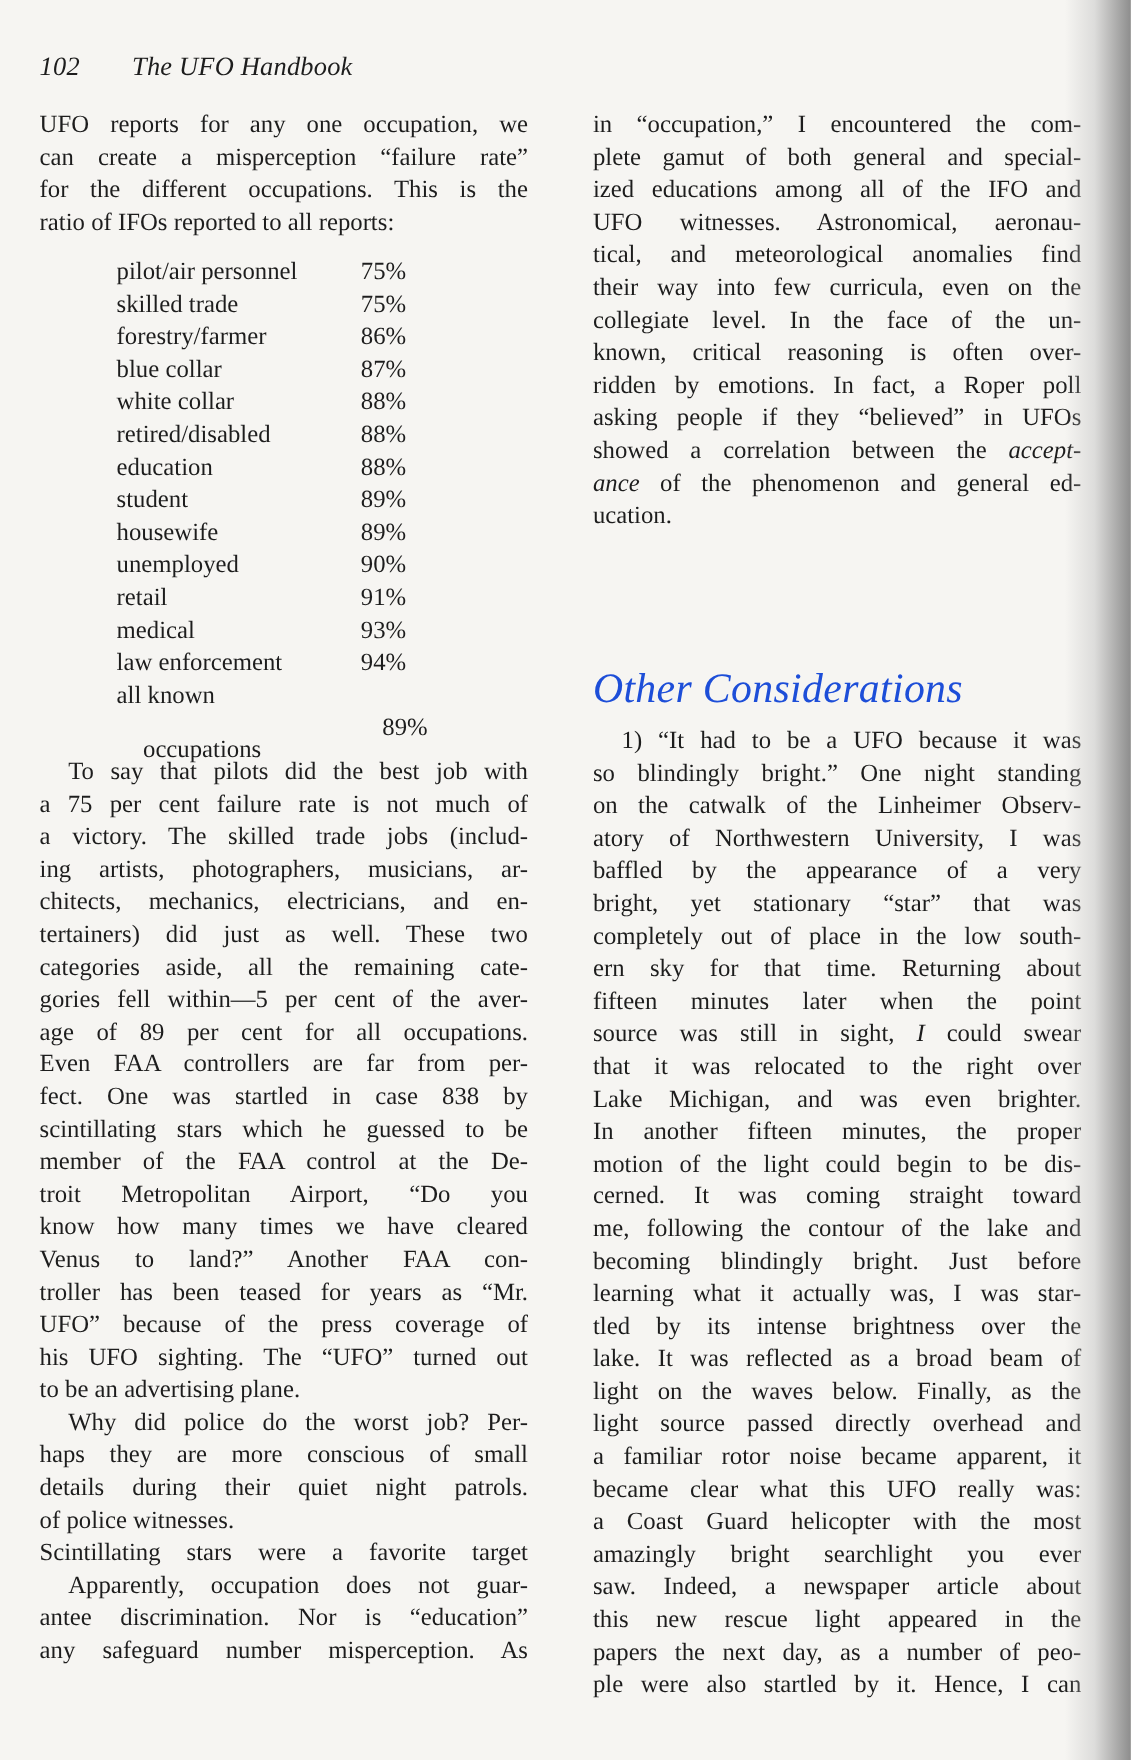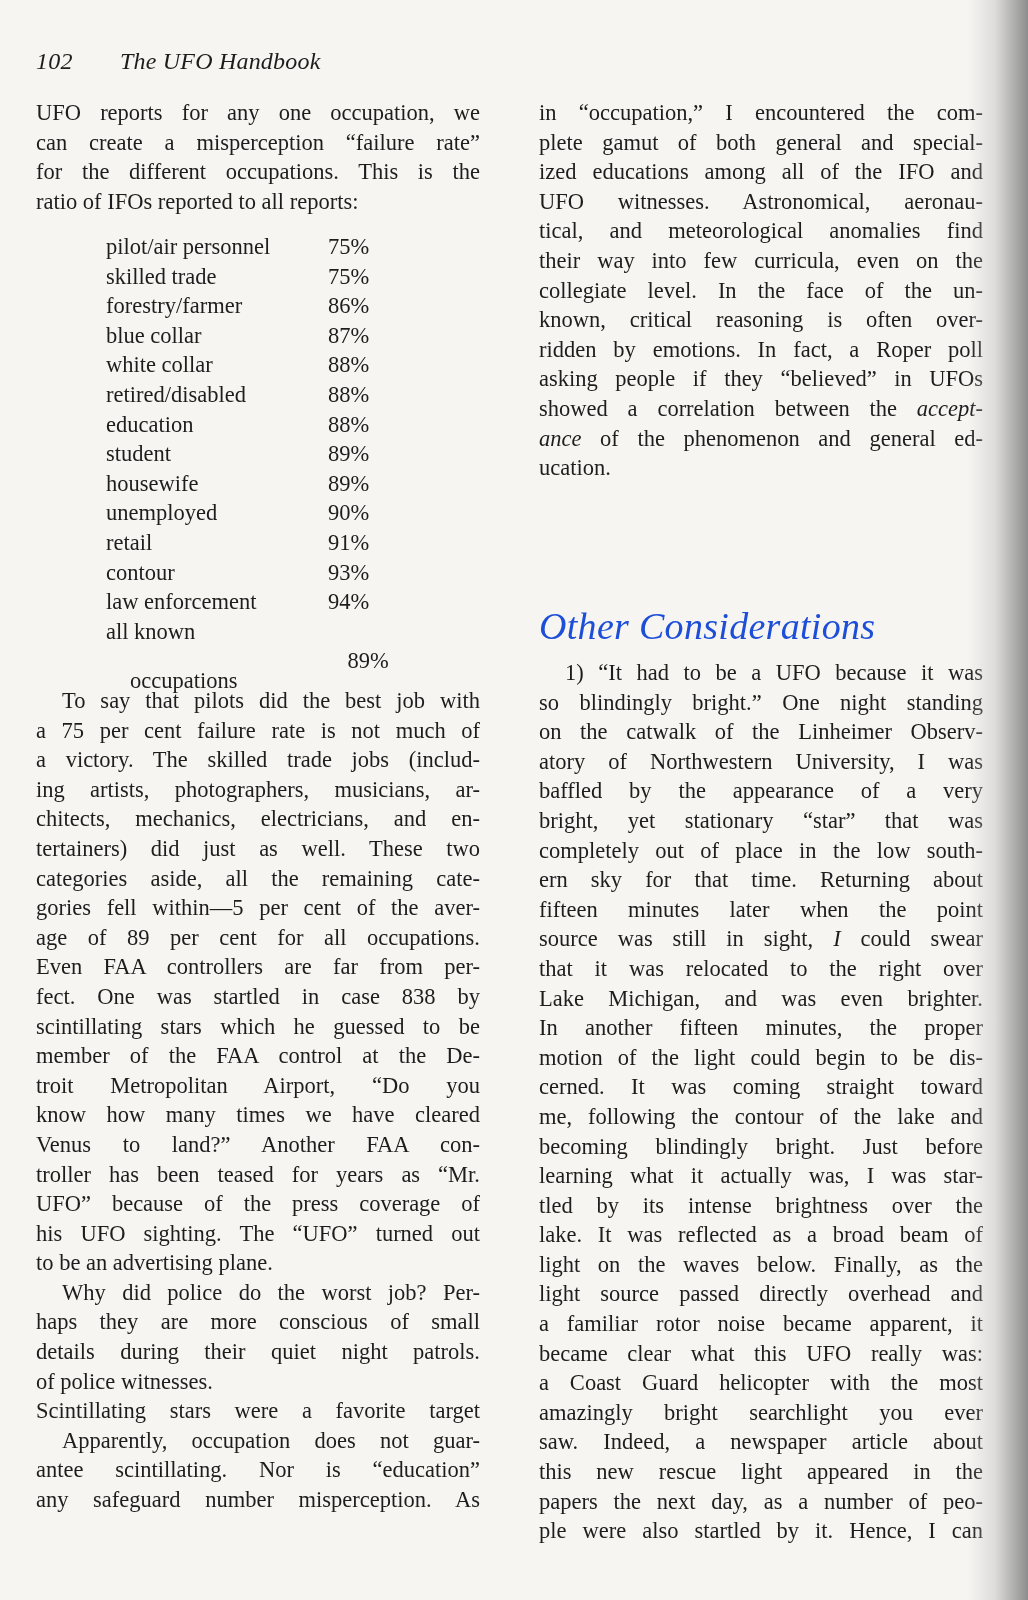--- a/index.html
+++ b/index.html
@@ -100,21 +100,21 @@
       </div>
     <div class="trow">
         <span class="occ">unemployed</span>
         <span class="pct">90%</span>
       </div>
     <div class="trow">
         <span class="occ">retail</span>
         <span class="pct">91%</span>
       </div>
     <div class="trow">
-        <span class="occ">contour</span>
+        <span class="occ">medical</span>
         <span class="pct">93%</span>
       </div>
     <div class="trow">
         <span class="occ">law enforcement</span>
         <span class="pct">94%</span>
       </div>
     <div class="trow">
         <span class="occ">all known</span>
         <span class="pct"></span>
       </div>
@@ -149,21 +149,21 @@
     </div>
     <div>
       <div class="line indent">Why did police do the worst job? Per-</div>
       <div class="line">haps they are more conscious of small</div>
       <div class="line">details during their quiet night patrols.</div>
       <div class="line last">of police witnesses.</div>
       <div class="line">Scintillating stars were a favorite target</div>
     </div>
     <div>
       <div class="line indent">Apparently, occupation does not guar-</div>
-      <div class="line">antee scintillating. Nor is “education”</div>
+      <div class="line">antee discrimination. Nor is “education”</div>
       <div class="line">any safeguard number misperception. As</div>
     </div>
   </div>
 
   <div class="col col-right">
     <div>
       <div class="line">in “occupation,” I encountered the com-</div>
       <div class="line">plete gamut of both general and special-</div>
       <div class="line">ized educations among all of the IFO and</div>
       <div class="line">UFO witnesses. Astronomical, aeronau-</div>

